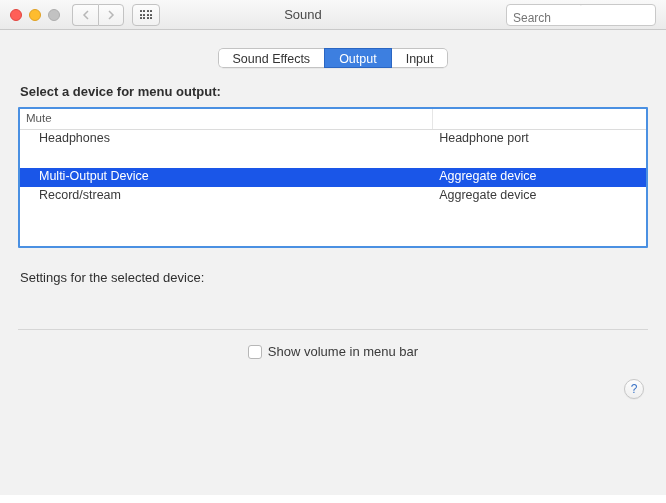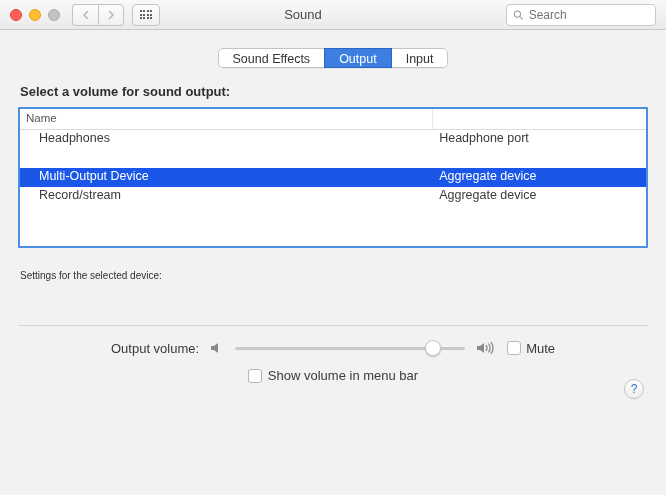--- a/index.html
+++ b/index.html
@@ -46,20 +46,21 @@
       display:grid; grid-template-columns: repeat(4,2px); grid-template-rows: repeat(3,2px);
       gap:1.5px;
     }
     .dots-grid span { width:2px; height:2px; background:#555; border-radius:0.5px; }
     .title-text { flex:1; text-align:center; color:#4a4a4a; font-size:13px; margin-left:-60px; }
     .search-wrap {
       width:150px; height:22px; background:#fff;
       border:1px solid #c9c9c9; border-radius:4px;
       display:flex; align-items:center; padding:0 6px; gap:5px;
       color:#999;
+      flex-direction:column;
     }
     .search-wrap input {
       border:none; outline:none; width:100%; font-size:12px; color:#333; background:transparent;
     }
     .content-area {
       background: #f2f2f2;
       height: calc(503px - 38px);
       padding: 18px 18px 14px 18px;
       position: relative;
     }
@@ -82,21 +83,21 @@
       display:flex; height:21px; background:#fff; font-size:11.5px; color:#565656;
       border-bottom:1px solid #dcdcdc;
     }
     .col-name { width: 66%; padding: 3px 6px; border-right:1px solid #e6e6e6; }
     .col-type { flex:1; padding: 3px 6px; }
     .table-body { min-height: 116px; }
     .row { display:flex; height:19px; font-size:12.5px; }
     .row .cell-name { width:66%; padding:1px 19px; }
     .row .cell-type { flex:1; padding:1px 6px; }
     .row.selected { background:#1a56e8; color:#fff; }
-    .settings-label { margin: 22px 0 18px 2px; font-size:10px; color:#2f2f2f; }
+    .settings-label { margin: 22px 0 18px 2px; font-size:13px; color:#2f2f2f; }
     .no-controls { text-align:center; font-size:13px; color:#3a3a3a; }
     .help-btn {
       position:absolute; right:22px; bottom:96px;
       width:20px; height:20px; border-radius:50%;
       background:linear-gradient(#fdfdfd,#efefef);
       border:1px solid #c7c7c7; font-size:12px; color:#3872c6;
       display:flex; align-items:center; justify-content:center;
       box-shadow:0 0.5px 1px rgba(0,0,0,.08);
     }
     .divider { border:none; border-top:1px solid #d6d6d6; margin: 44px 0 14px 0; }
@@ -172,25 +173,25 @@
 <div class="content-area">
 
   <div class="tab-row">
     <div class="seg-control">
       <div class="seg-btn">Sound Effects</div>
       <div class="seg-btn active">Output</div>
       <div class="seg-btn">Input</div>
     </div>
   </div>
 
-  <div class="section-label">Select a volume for sound output:</div>
+  <div class="section-label">Select a device for menu output:</div>
 
   <div class="device-table-wrap">
     <div class="table-header">
-      <div class="col-name">Name</div>
+      <div class="col-name">Mute</div>
     </div>
     <div class="table-body" id="table-body">
         <div class="row">
           <div class="cell-name">Headphones</div>
           <div class="cell-type">Headphone port</div>
         </div>
         <div class="row">
           <div class="cell-type"></div>
         </div>
         <div class="row selected">
@@ -203,43 +204,19 @@
         </div>
       </div>
   </div>
 
   <div class="settings-label">Settings for the selected device:</div>
 
   <div class="help-btn">?</div>
 
   <hr class="divider">
 
-  <div class="volume-row">
-    <span class="vol-label">Output volume:</span>
-    <span class="speaker-low">
-      <svg width="16" height="14" viewBox="0 0 16 14">
-          <path d="M2 5 L5 5 L9 2 L9 12 L5 9 L2 9 Z" fill="#8a8a8a"></path>
-        </svg>
-    </span>
-    <div class="slider-wrap">
-      <div class="slider-track"></div>
-      <div class="slider-thumb"></div>
-    </div>
-    <span class="speaker-high">
-      <svg width="22" height="14" viewBox="0 0 22 14">
-          <path d="M2 5 L5 5 L9 2 L9 12 L5 9 L2 9 Z" fill="#8a8a8a"></path>
-          <path d="M11 4 Q13 7 11 10" stroke="#8a8a8a" stroke-width="1.3" fill="none"></path>
-          <path d="M13.5 2.5 Q16.5 7 13.5 11.5" stroke="#8a8a8a" stroke-width="1.3" fill="none"></path>
-          <path d="M16 1 Q20 7 16 13" stroke="#8a8a8a" stroke-width="1.3" fill="none"></path>
-        </svg>
-    </span>
-    <div class="mute-wrap">
-      <div class="checkbox"></div>
-      <span>Mute</span>
-    </div>
-  </div>
 
   <div class="menubar-row">
     <div class="checkbox"></div>
     <span>Show volume in menu bar</span>
   </div>
 
 </div>
 
 </body></html>

